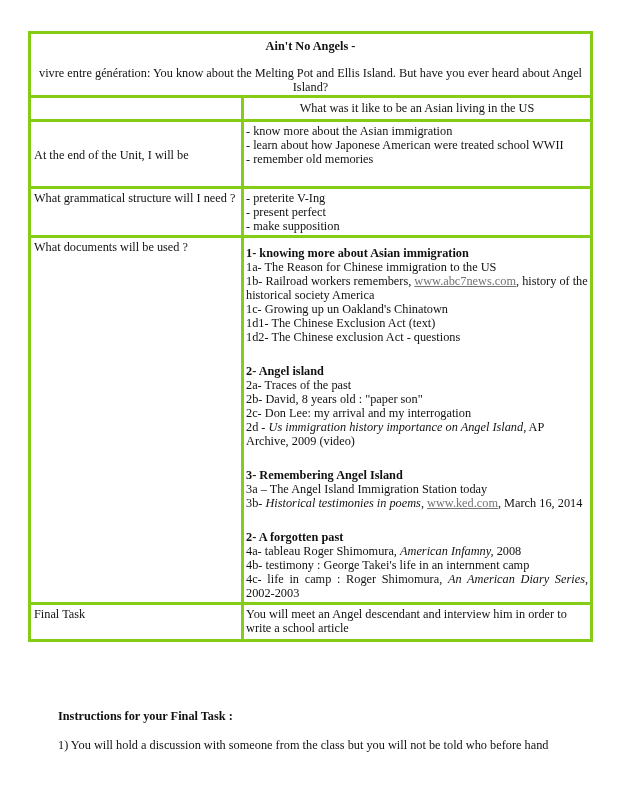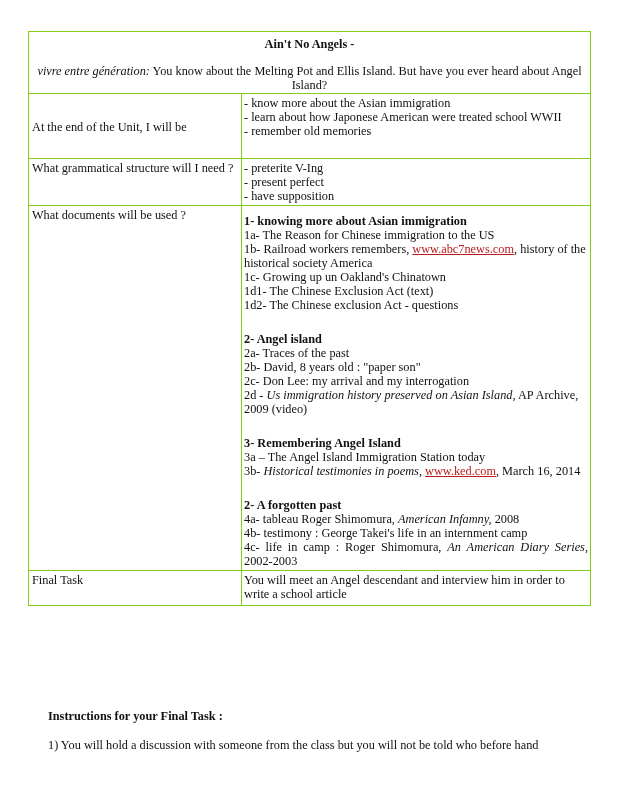--- a/index.html
+++ b/index.html
@@ -22,64 +22,64 @@
       left: 28px;
       top: 31px;
       width: 562px;
     }
     table.plan {
       border-collapse: collapse;
       width: 562px;
       table-layout: fixed;
     }
     table.plan td {
-      border: 1px solid #84cc16;
+      border: 3px solid #84cc16;
       vertical-align: top;
       padding: 2px 2px 2px 2px;
     }
     col.left { width: 213px; }
     col.right { width: 349px; }
 
     .title-cell {
       text-align: center;
       padding-top: 5px !important;
       padding-bottom: 1px !important;
     }
     .title {
       font-weight: bold;
       display: block;
       height: 14px;
       margin-bottom: 13px;
     }
-    .subtitle-em { font-style: italic; }
+    .subtitle-em { }
 
     .theme-cell { text-align: center; padding-top: 3px !important; height: 16px; }
 
     .left-label { padding-left: 3px !important; }
     .row-unit td { height: 58px; }
     .row-unit .left-label { vertical-align: middle; padding-top: 4px !important;}
     .row-vocab td { height: 42px; }
     .row-gram td { height: 42px; }
     .row-docs td { height: 337px; }
     .row-learn td { height: 42px; }
     .row-final td { height: 30px; }
 
     .line { display: block; }
     .section-head { font-weight: bold; display: block; margin-top: 6px; }
     .gap { display: block; height: 14px; }
     .justify { text-align: justify; text-align-last: left; }
     a.doc-link {
-      color: #b91c1c;
+      color: #737373;
       text-decoration: underline;
     }
     em { font-style: italic; }
 
     .instructions {
       position: absolute;
-      left: 48px;
+      left: 58px;
       top: 709px;
       width: 540px;
     }
     .instr-title {
       font-weight: bold;
       display: block;
       height: 14px;
     }
     .instr-item {
       display: block;
@@ -95,53 +95,57 @@
       <col class="left">
       <col class="right">
     </colgroup>
     <tbody>
         <tr>
       <td colspan="2" class="title-cell">
         <span class="title">Ain't No Angels -</span>
         <span><span class="subtitle-em">vivre entre génération:</span><span> You know about the Melting Pot and Ellis Island. But have you ever heard about Angel Island?</span></span>
       </td>
     </tr>
+    <tr>
+      <td></td>
+      <td class="theme-cell">What was it like to be an Asian living in the US</td>
+    </tr>
     <tr class="row-unit">
       <td class="left-label">At the end of the Unit, I will be</td>
       <td>
         <span class="line">- know more about the Asian immigration</span>
         <span class="line">- learn about how Japonese American were treated school WWII</span>
         <span class="line">- remember old memories</span>
       </td>
     </tr>
     <tr class="row-gram">
       <td class="left-label">What grammatical structure will I need ?</td>
       <td>
         <span class="line">- preterite V-Ing</span>
         <span class="line">- present perfect</span>
-        <span class="line">- have supposition</span>
+        <span class="line">- make supposition</span>
       </td>
     </tr>
     <tr class="row-docs">
       <td class="left-label">What documents will be used ?</td>
       <td>
 
         <span class="section-head">1- knowing more about Asian immigration</span>
         <span class="line">1a- The Reason for Chinese immigration to the US</span>
         <span class="line"><span>1b- Railroad workers remembers, </span><a class="doc-link">www.abc7news.com</a><span>, history of the historical society America</span></span>
         <span class="line">1c- Growing up un Oakland's Chinatown</span>
         <span class="line">1d1- The Chinese Exclusion Act (text)</span>
         <span class="line">1d2- The Chinese exclusion Act - questions</span>
         <span class="gap"></span>
 
         <span class="section-head">2- Angel island</span>
         <span class="line">2a- Traces of the past</span>
         <span class="line">2b- David, 8 years old : "paper son"</span>
         <span class="line">2c- Don Lee: my arrival and my interrogation</span>
-        <span class="line"><span>2d - </span><em>Us immigration history preserved on Asian Island</em><span>, AP Archive, 2009 (video)</span></span>
+        <span class="line"><span>2d - </span><em>Us immigration history importance on Angel Island</em><span>, AP Archive, 2009 (video)</span></span>
         <span class="gap"></span>
 
         <span class="section-head">3- Remembering Angel Island</span>
         <span class="line">3a – The Angel Island Immigration Station today</span>
         <span class="line"><span>3b- </span><em>Historical testimonies in poems</em><span>, </span><a class="doc-link">www.ked.com</a><span>, March 16, 2014</span></span>
         <span class="gap"></span>
 
         <span class="section-head">2- A forgotten past</span>
         <span class="line"><span>4a- tableau Roger Shimomura, </span><em>American Infamny,</em><span> 2008</span></span>
         <span class="line">4b- testimony : George Takei's life in an internment camp</span>

